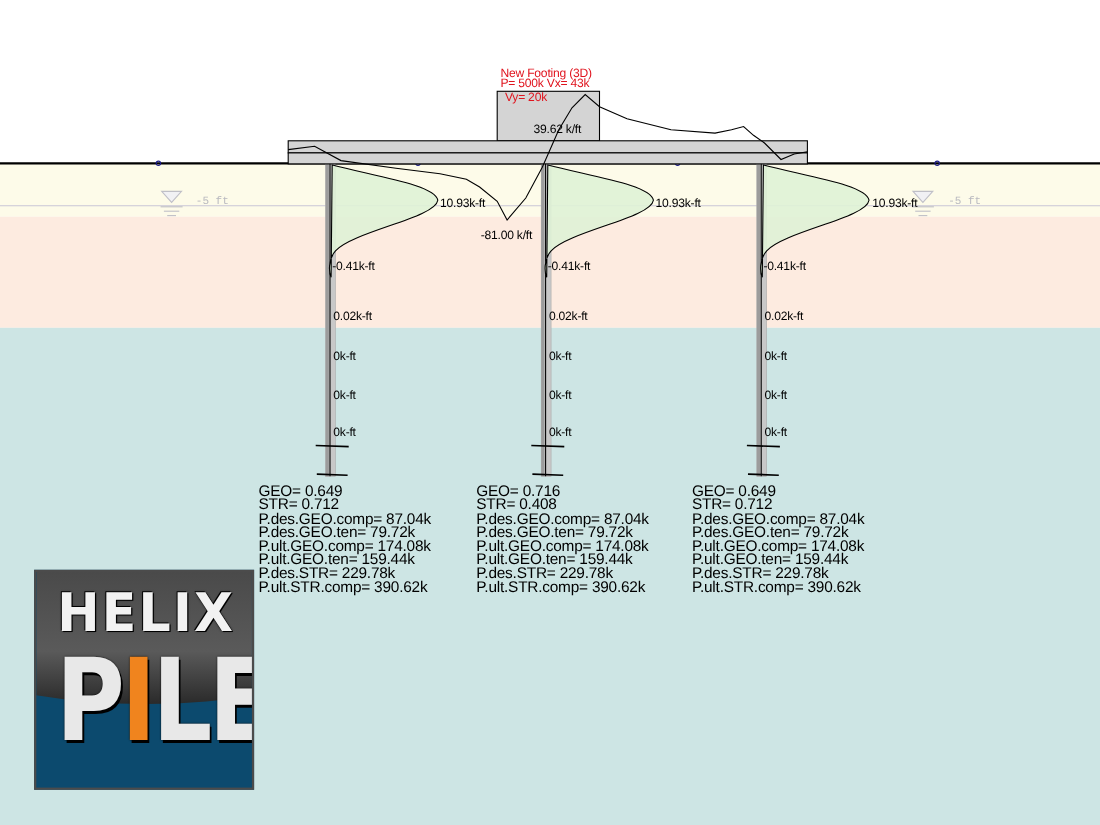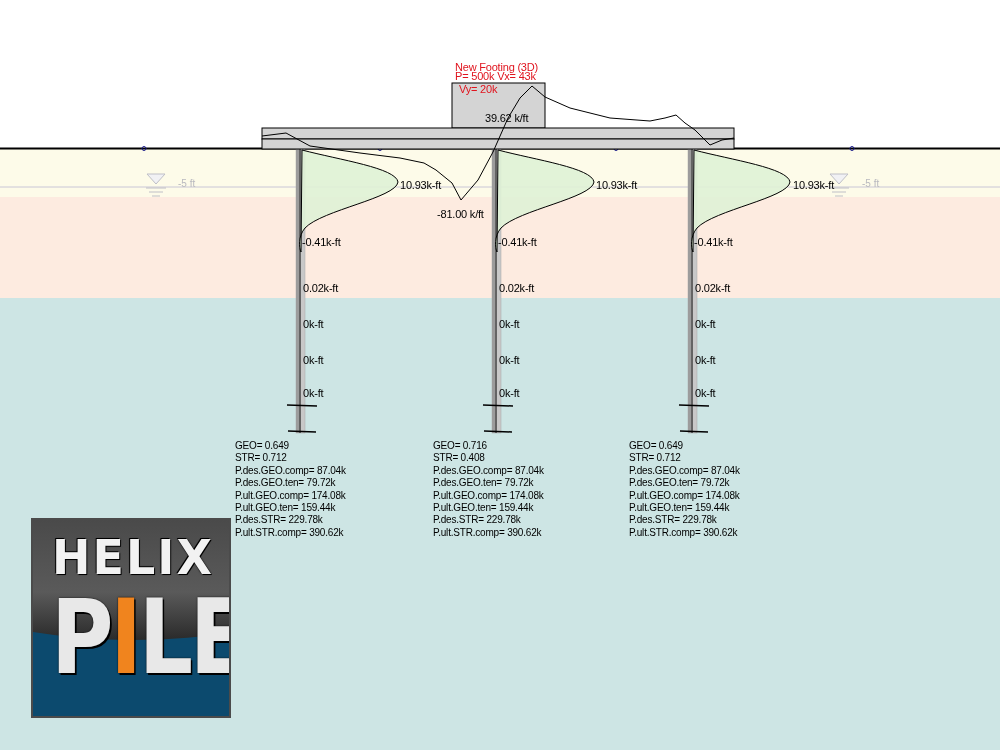--- a/index.html
+++ b/index.html
@@ -2,22 +2,22 @@
 <html><head>
 <meta charset="utf-8">
 <style>
   html, body { margin:0; padding:0; }
   body { width:1000px; height:750px; position:relative; overflow:hidden; background:#ffffff;
          font-family:"Liberation Sans", sans-serif; }
   .layer { position:absolute; left:0; width:1000px; }
   #canvas { position:absolute; left:0; top:0; }
   .lbl { position:absolute; font-size:11px; color:#000; white-space:nowrap; line-height:12px; letter-spacing:-0.2px; }
   .red { color:#e0141e; }
-  .wt { position:absolute; font-size:10px; color:#b9b9bf; }
-  .results { position:absolute; font-size:10px; line-height:12.4px; color:#000; white-space:nowrap; letter-spacing:-0.2px; }
+  .wt { position:absolute; font-size:10px; color:#b9b9bf;font-family:Liberation Mono, monospace; }
+  .results { position:absolute; font-size:14px; line-height:12.4px; color:#000; white-space:nowrap; letter-spacing:-0.2px; }
   .logo { position:absolute; left:31px; top:518px; width:200px; height:200px; background:#0c4a6e;
           border:2px solid #4b4b4b; box-sizing:border-box; overflow:hidden; }
   .logo-gloss { position:absolute; left:0; top:0; width:200px; height:120px;
           background:linear-gradient(180deg,#4a4a4a 0%,#5a5a5a 60%,#2a2a2a 100%); border-bottom-left-radius:0; 
           clip-path:ellipse(140% 100% at 50% 0%); }
   .logo-helix { position:absolute; left:0; width:200px; top:10px; text-align:center; font-family:"DejaVu Sans", sans-serif;
           font-weight:bold; font-size:46px; letter-spacing:2px; color:#f2f2f2;
           text-shadow:0 0 2px #000, 1px 1px 0 #000, -1px -1px 0 #000; transform:scaleY(1.05); }
   .logo-pile { position:absolute; left:0; width:200px; top:62px; text-align:center; font-family:"DejaVu Sans", sans-serif;
           font-weight:bold; font-size:104px; line-height:110px; color:#e8e8e8; letter-spacing:-4px;

